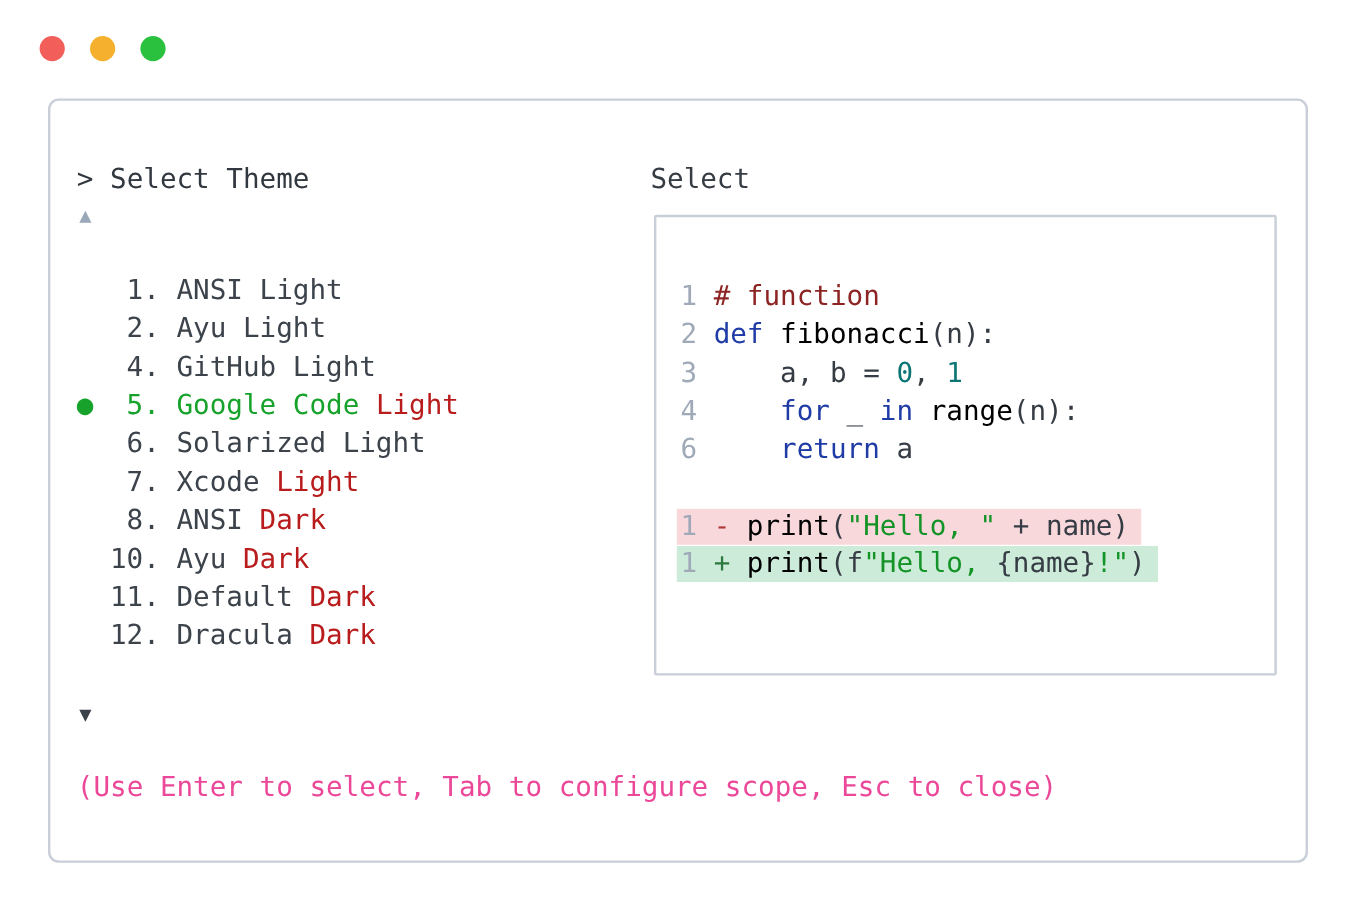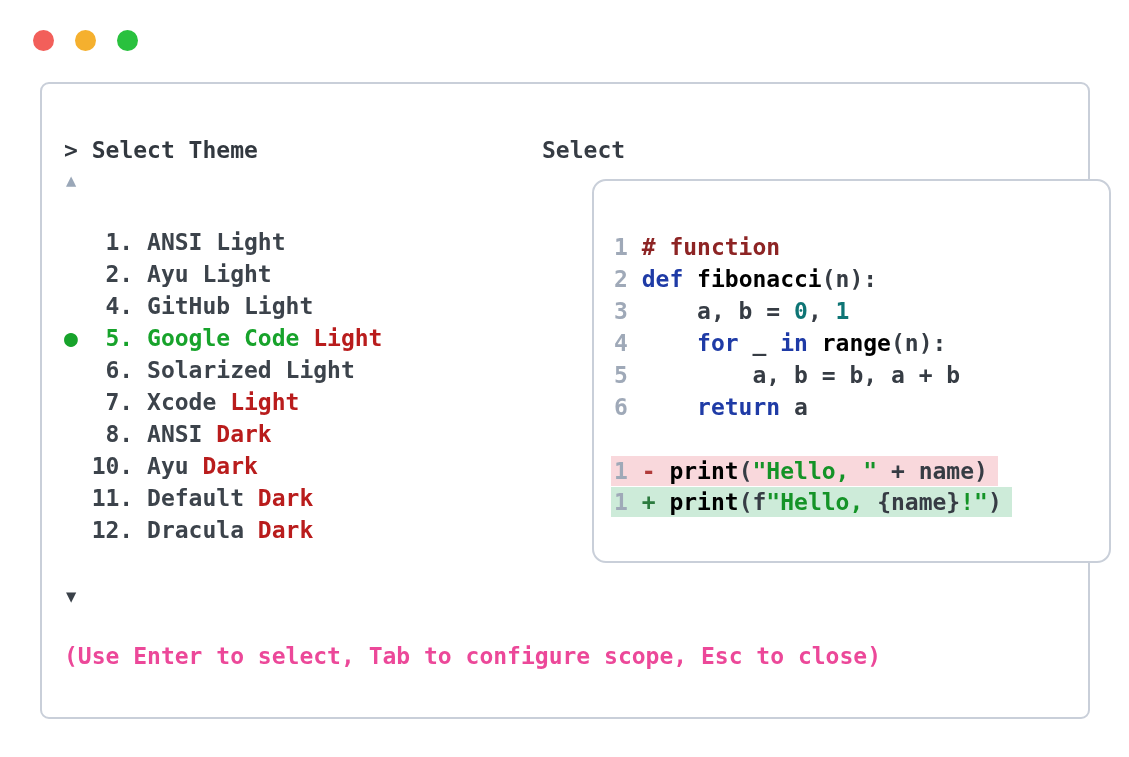--- a/index.html
+++ b/index.html
@@ -11,21 +11,21 @@
   }
 
   
   .traffic { position:absolute; left:33px; top:30px; display:flex; gap:21px; }
   .light { width:21px; height:21px; border-radius:50%; }
   .light.red{ background:#f25f5a; } .light.yellow{ background:#f5b02e; } .light.green{ background:#29c13e; }
 
   
   .panel {
     position:absolute; left:40px; top:82px; width:1050px; height:637px;
-    border:2px solid #c9cfd9; border-radius:9px; background:#fff;font-weight:bold;
+    border:2px solid #c9cfd9; border-radius:9px; background:#fff;
   }
 
   .prompt { position:absolute; left:22px; top:50px; line-height:32px; white-space:pre; color:#32383f; }
   .preview-label { position:absolute; left:500px; top:50px; line-height:32px; color:#363c44; }
 
   .arrow { position:absolute; left:24px; font-size:17px; line-height:24px; }
   .arrow-up { top:84px; color:#9aa7b8; }
   .arrow-down { top:500px; color:#3a4149; }
 
   .theme-list { position:absolute; left:0; top:113px; width:480px;margin-top:29px; }
@@ -34,22 +34,22 @@
   .col-num { display:inline-block; width:4ch; text-align:right; color:#3c434b; }
   .col-name { margin-left:1ch; color:#3c434b; }
   .col-suffix { margin-left:1ch; color:#b91c1c; }
   .list-row.selected .col-num, .list-row.selected .col-name { color:#17a32b; }
 
   .hint { position:absolute; left:22px; top:556px; line-height:32px; color:#ec4899; white-space:pre; }
 
   
   .preview-box {
     position:absolute; left:503px; top:95px; width:519px; height:384px;
-    border:2px solid #c9cfd9; border-radius:14px; background:#fff;
-    padding:50px 0 0 20px; overflow:hidden;margin-left:47px;
+    border:2px solid #c9cfd9; border-radius:2px; background:#fff;
+    padding:50px 0 0 20px; overflow:hidden;
   }
   .code-row { height:32px; line-height:32px; white-space:pre; }
   .code-row.blank { height:32px; }
   .lnum { display:inline-block; width:1ch; margin-right:1ch; color:#9fa9b8; }
   .tok { color:#363c44; }
   .c-comment { color:#8d2424; }
   .c-kw { color:#1f3ba6; }
   .c-fn { color:#000000; }
   .c-num { color:#0e7575; }
   .c-str { color:#149327; }
@@ -90,20 +90,19 @@
 
   <div class="arrow arrow-down">▼</div>
 
   <div class="hint">(Use Enter to select, Tab to configure scope, Esc to close)</div>
 
   <div class="preview-box">
     <div class="code-row"><span class="lnum">1</span><span class="tok c-comment"># function</span></div>
     <div class="code-row"><span class="lnum">2</span><span class="tok c-kw">def</span><span class="tok"> </span><span class="tok c-fn">fibonacci</span><span class="tok">(n):</span></div>
     <div class="code-row"><span class="lnum">3</span><span class="tok">    a, b = </span><span class="tok c-num">0</span><span class="tok">, </span><span class="tok c-num">1</span></div>
     <div class="code-row"><span class="lnum">4</span><span class="tok">    </span><span class="tok c-kw">for</span><span class="tok"> _ </span><span class="tok c-kw">in</span><span class="tok"> </span><span class="tok c-fn">range</span><span class="tok">(n):</span></div>
-    <div class="code-row"><span class="lnum">5</span><span class="tok">        a, b = b, a + b</span></div>
     <div class="code-row"><span class="lnum">6</span><span class="tok">    </span><span class="tok c-kw">return</span><span class="tok"> a</span></div>
     <div class="code-row blank"></div>
     <div class="code-row diff del"><span class="lnum">1</span><span class="tok c-del">- </span><span class="tok c-fn">print</span><span class="tok">(</span><span class="tok c-str">"Hello, "</span><span class="tok"> + name)</span></div>
     <div class="code-row diff add"><span class="lnum">1</span><span class="tok c-add">+ </span><span class="tok c-fn">print</span><span class="tok">(f</span><span class="tok c-str">"Hello, </span><span class="tok">{name}</span><span class="tok c-str">!"</span><span class="tok">)</span></div>
   </div>
 
 </div>
 
 </body></html>

